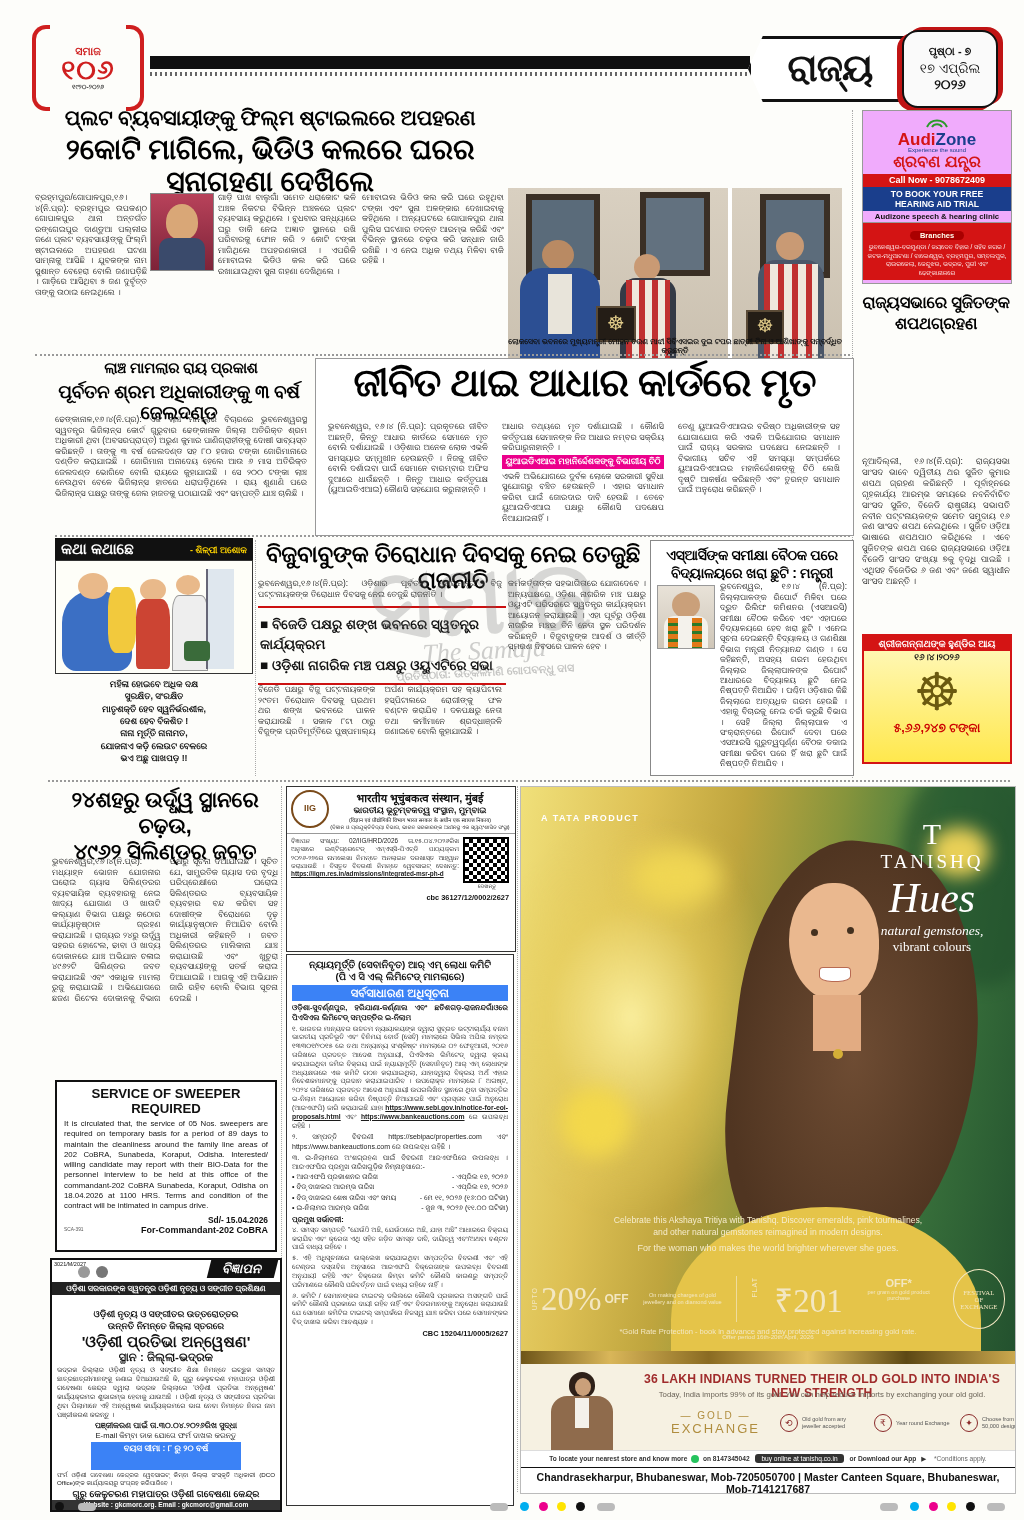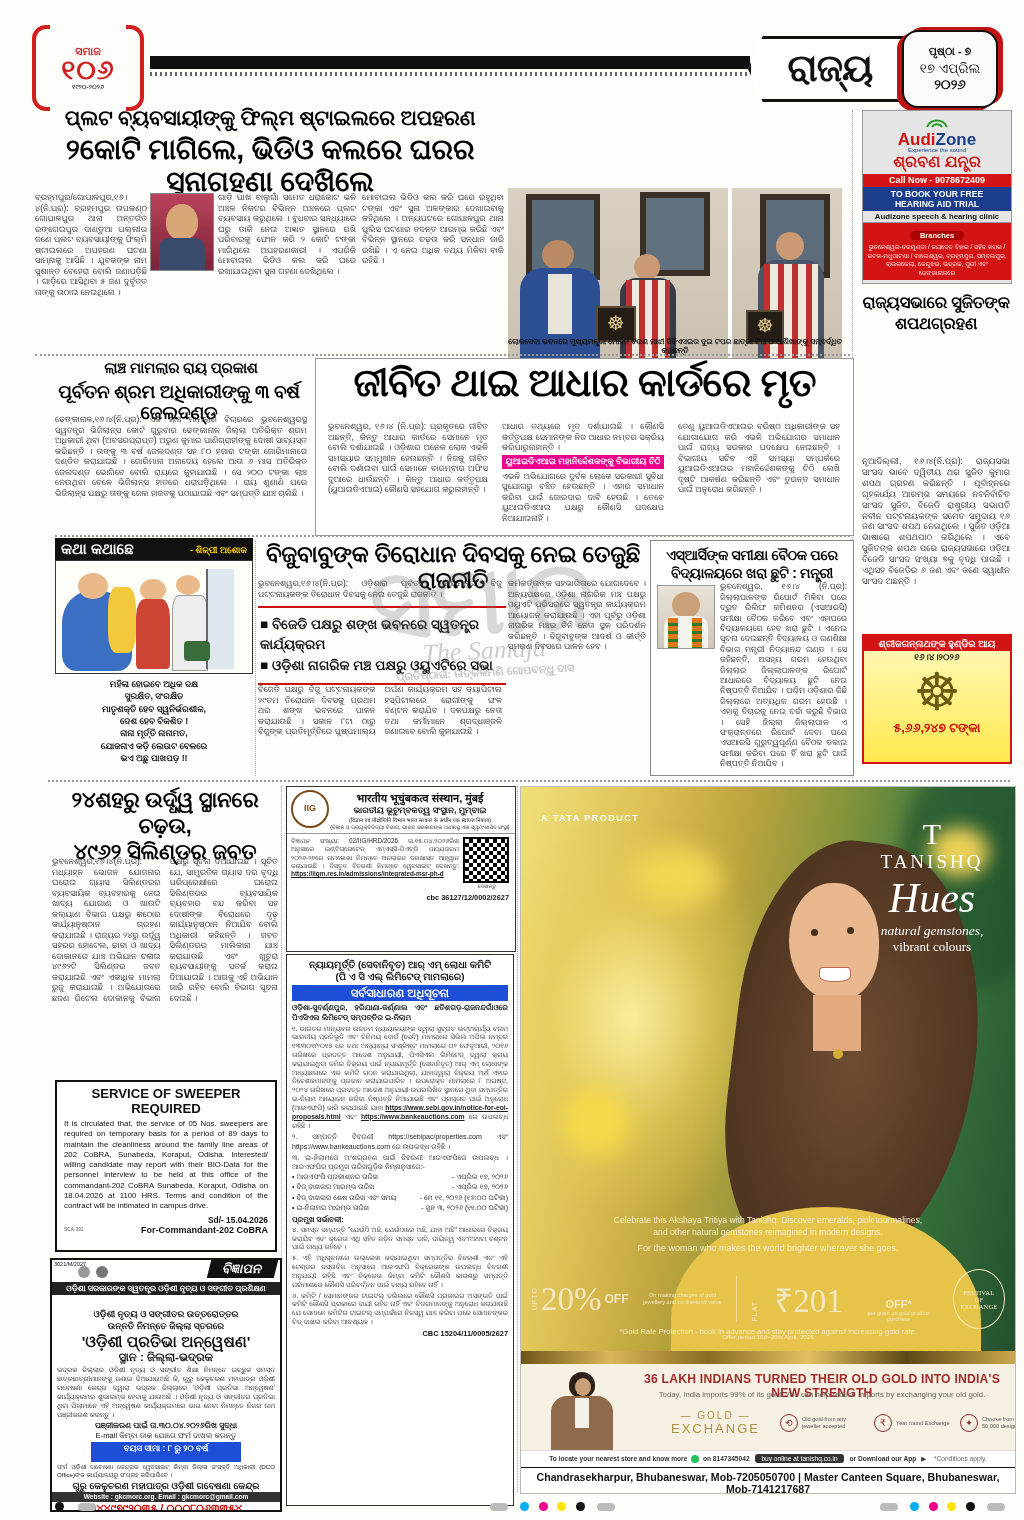--- a/index.html
+++ b/index.html
@@ -11,21 +11,21 @@
   .just{text-align:justify}
   .bodytxt{font-size:8.3px;line-height:1.27;color:#1c1c1c;overflow:hidden}
   .smalltxt{font-size:7px;line-height:1.3;color:#1c1c1c;overflow:hidden}
   .headline{font-weight:bold;color:#000;line-height:1.12;letter-spacing:-.3px}
   .dotline{border-top:2px dotted #999}
   .vdot{border-left:1px dotted #aaa}
   .photo{overflow:hidden;position:relative}
   .cap{font-size:7.6px;font-weight:bold;text-align:center;line-height:1.2}
   .redbar{background:#d41414;color:#fff;font-weight:bold;text-align:center}
   .bluebar{background:#1a3e8c;color:#fff;font-weight:bold;text-align:center}
-  .blackbar{background:#1d4ed8;color:#fff;font-weight:bold;text-align:center}
+  .blackbar{background:#3b82f6;color:#fff;font-weight:bold;text-align:center}
   .pinkbox{background:#ec008c;color:#fff;font-weight:bold;font-size:8.6px;text-align:center;padding:2px 1px;line-height:1.15}
   .dot{border-radius:50%;display:inline-block}
   .wm{pointer-events:none;z-index:6}
   .qr{background:conic-gradient(#000 25%,#fff 0 50%,#000 0 75%,#fff 0) 0 0/8px 8px;border:2px solid #000}
   .link{text-decoration:underline}
   .col2{column-count:2;column-gap:9px}
   .icn-circ{width:16px;height:16px;border:1.5px solid #8a2a2a;border-radius:50%;color:#8a2a2a;
             font-size:9px;line-height:16px;text-align:center;flex:0 0 auto}
 </style>
 </head>
@@ -76,21 +76,21 @@
     <div class="abs" style="left:118px;top:92px;width:44px;height:132px;background:repeating-linear-gradient(90deg,#c03030 0 6px,#efe8dd 6px 13px)"></div>
     <div class="abs" style="left:88px;top:118px;width:36px;height:32px;background:#241d16;border:2px solid #5a4a36;color:#e3cd8a;font-size:20px;line-height:30px;text-align:center">☸</div>
     <div class="abs" style="left:220px;top:0;width:4px;height:224px;background:#fff"></div>
     <div class="abs" style="left:268px;top:44px;width:28px;height:28px;background:#c99a74;border-radius:50%"></div>
     <div class="abs" style="left:250px;top:72px;width:66px;height:152px;background:#4a5668;border-radius:18px 18px 0 0"></div>
     <div class="abs" style="left:256px;top:76px;width:54px;height:148px;background:repeating-linear-gradient(90deg,#c03030 0 6px,#efe8dd 6px 14px)"></div>
     <div class="abs" style="left:238px;top:122px;width:34px;height:30px;background:#241d16;border:2px solid #5a4a36;color:#e3cd8a;font-size:19px;line-height:28px;text-align:center">☸</div>
   </div>
   <div class="abs cap" style="left:508px;top:337px;width:334px">ଲୋକସେବା ଭବନରେ ମୁଖ୍ୟମନ୍ତ୍ରୀ ମୋହନ ଚରଣ ମାଝୀ ସିବିଏସଇର ଦୁଇ ଟପର ଛାତ୍ରୀ ଟିନା ଓ ଆଶିଖାଙ୍କୁ ସମ୍ବର୍ଦ୍ଧିତ କରୁଛନ୍ତି</div>
 
-  <div class="abs" style="left:862px;top:110px;width:148px;height:172px;border:1px solid #999;background:#e5e5e5;overflow:hidden">
+  <div class="abs" style="left:862px;top:110px;width:148px;height:172px;border:1px solid #999;background:#f0abfc;overflow:hidden">
     <div class="ctr" style="padding-top:3px">
       <svg width="26" height="14" viewBox="0 0 26 14">
           <path d="M3 13 A 11 11 0 0 1 23 13" fill="none" stroke="#2a9a2a" stroke-width="2"></path>
           <path d="M8 13 A 6 6 0 0 1 18 13" fill="none" stroke="#2a9a2a" stroke-width="2"></path>
         </svg>
       <div style="font-size:17px;font-weight:bold;line-height:.9"><span style="color:#d41414">Audi</span><span style="color:#1a3e8c">Zone</span></div>
       <div style="font-size:6px;color:#1a3e8c">Experience the sound</div>
       <div style="font-size:16px;font-weight:bold;color:#d41414;line-height:1.15">ଶ୍ରବଣ ଯନ୍ତ୍ର</div>
     </div>
     <div class="redbar" style="font-size:9px;height:13px;line-height:13px;margin-top:2px">Call Now - 9078672409</div>
@@ -275,21 +275,21 @@
     <div class="blackbar" style="font-size:8px;height:13px;line-height:13px;background:#222">ଓଡ଼ିଶା ସରକାରଙ୍କ ସ୍ୱତନ୍ତ୍ର ଓଡ଼ିଶୀ ନୃତ୍ୟ ଓ ସଙ୍ଗୀତ ପ୍ରଶିକ୍ଷଣ</div>
     <div class="ctr bold" style="font-size:9px;line-height:1.3;margin-top:14px">
       <div>ଓଡ଼ିଶୀ ନୃତ୍ୟ ଓ ସଙ୍ଗୀତର ଉତ୍ତରୋତ୍ତର</div>
         <div>ଉନ୍ନତି ନିମନ୍ତେ ଜିଲ୍ଲା ସ୍ତରରେ</div>
     </div>
     <div class="ctr bold" style="font-size:15.5px;margin-top:1px">'ଓଡ଼ିଶୀ ପ୍ରତିଭା ଅନ୍ୱେଷଣ'</div>
     <div class="ctr bold" style="font-size:11.5px">ସ୍ଥାନ : ଜିଲ୍ଲା-ଭଦ୍ରକ</div>
     <div class="just" style="font-size:6.8px;line-height:1.3;padding:2px 5px">ଭଦ୍ରକ ଜିଲ୍ଲାର ଓଡ଼ିଶୀ ନୃତ୍ୟ ଓ ସଙ୍ଗୀତ ଶିକ୍ଷା ନିମନ୍ତେ ଇଚ୍ଛୁକ ସମସ୍ତ ଛାତ୍ରଛାତ୍ରୀମାନଙ୍କୁ ଜଣାଇ ଦିଆଯାଉଅଛି କି, ଗୁରୁ କେଳୁଚରଣ ମହାପାତ୍ର ଓଡ଼ିଶୀ ଗବେଷଣା କେନ୍ଦ୍ର ଦ୍ୱାରା ଭଦ୍ରକ ଜିଲ୍ଲାରେ 'ଓଡ଼ିଶୀ ପ୍ରତିଭା ଅନ୍ୱେଷଣ' କାର୍ଯ୍ୟକ୍ରମର ଶୁଭାରମ୍ଭ ହେବାକୁ ଯାଉଅଛି । ଓଡ଼ିଶୀ ନୃତ୍ୟ ଓ ସଙ୍ଗୀତର ପ୍ରତିଭା ଥିବା ପିଲାମାନେ ଏହି ଅନ୍ୱେଷଣ କାର୍ଯ୍ୟକ୍ରମରେ ଭାଗ ନେବା ନିମନ୍ତେ ନିଜର ନାମ ପଞ୍ଜୀକରଣ କରନ୍ତୁ ।</div>
     <div class="ctr bold" style="font-size:8px">ପଞ୍ଜୀକରଣ ପାଇଁ ତା.୩୦.୦୪.୨୦୨୬ରିଖ ସୁଦ୍ଧା</div>
     <div class="ctr" style="font-size:7.6px">E-mail କିମ୍ବା ଡାକ ଯୋଗେ ଫର୍ମ ଦାଖଲ କରନ୍ତୁ</div>
-    <div class="blackbar" style="font-size:8.5px;height:20px;line-height:12px;width:150px;margin:1px auto">ବୟସ ସୀମା : ୮ ରୁ ୨୦ ବର୍ଷ</div>
+    <div class="blackbar" style="font-size:8.5px;height:28px;line-height:12px;width:150px;margin:1px auto">ବୟସ ସୀମା : ୮ ରୁ ୨୦ ବର୍ଷ</div>
     <div class="just" style="font-size:6.2px;line-height:1.25;padding:0 5px">ଫର୍ମ ଓଡ଼ିଶୀ ଗବେଷଣା କେନ୍ଦ୍ରର ୱେବସାଇଟ୍ କିମ୍ବା ଜିଲ୍ଲା ସଂସ୍କୃତି ଅଧିକାରୀ (DCO Office)ଙ୍କ କାର୍ଯ୍ୟାଳୟରୁ ସଂଗ୍ରହ କରିପାରିବେ ।</div>
     <div class="ctr bold" style="font-size:9.4px;margin-top:1px">ଗୁରୁ କେଳୁଚରଣ ମହାପାତ୍ର ଓଡ଼ିଶୀ ଗବେଷଣା କେନ୍ଦ୍ର</div>
     <div class="blackbar" style="font-size:6.6px;height:10px;line-height:10px;background:#333">Website : gkcmorc.org. Email : gkcmorc@gmail.com</div>
     <div class="ctr bold" style="font-size:11px;color:#c00">୭୪୪୯୭୯୨୦୩୫ / ୦୦୦୮୦୬୩୩୫୪</div>
     <div style="font-size:4.8px;text-align:right;padding-right:3px;color:#555">OIPR-36013/384/126-270001</div>
   </div>
 
   <div class="abs" style="left:520px;top:786px;width:494px;height:706px;border:1px solid #bbb;background:#fff;overflow:hidden">
 
     <div class="photo" style="height:564px;background:linear-gradient(100deg,#f0e07a 0%,#ddc054 22%,#bfa53e 38%,#86943c 55%,#3f7a3f 72%,#23512e 100%)">
@@ -323,21 +323,21 @@
         <div style="margin-top:4px;font-size:9px">For the woman who makes the world brighter wherever she goes.</div>
       </div>
       <div class="abs" style="left:10px;top:482px;width:474px;display:flex;justify-content:center;align-items:center;gap:14px;color:#f3e7c2">
         <div style="display:flex;align-items:center;gap:3px">
           <div style="writing-mode:vertical-rl;transform:rotate(180deg);font-size:7px;letter-spacing:1px">UPTO</div>
           <div style="font-family:'Liberation Serif',serif;font-size:33px">20%</div>
           <div style="font-size:12px;font-weight:bold">OFF</div>
         </div>
         <div class="ctr" style="width:92px;font-size:5.6px;line-height:1.3">On making charges of gold jewellery and on diamond value</div>
         <div style="width:1px;height:46px;background:rgba(243,231,194,.7)"></div>
-        <div style="display:flex;align-items:flex-end;gap:16px">
+        <div style="display:flex;align-items:flex-start;gap:16px">
           <div style="writing-mode:vertical-rl;transform:rotate(180deg);font-size:7px;letter-spacing:1px">FLAT</div>
           <div style="font-family:'Liberation Serif',serif;font-size:33px">₹201</div>
           <div class="ctr">
             <div style="font-size:11px;font-weight:bold">OFF*</div>
             <div style="width:80px;font-size:5.6px">per gram on gold product purchase</div>
           </div>
         </div>
         <div class="ctr" style="width:58px;height:58px;border:1.5px solid #f3e7c2;border-radius:50%;display:flex;flex-direction:column;justify-content:center;font-size:6.8px;font-family:'Liberation Serif',serif">
           <div>FESTIVAL</div>
             <div>OF</div>

